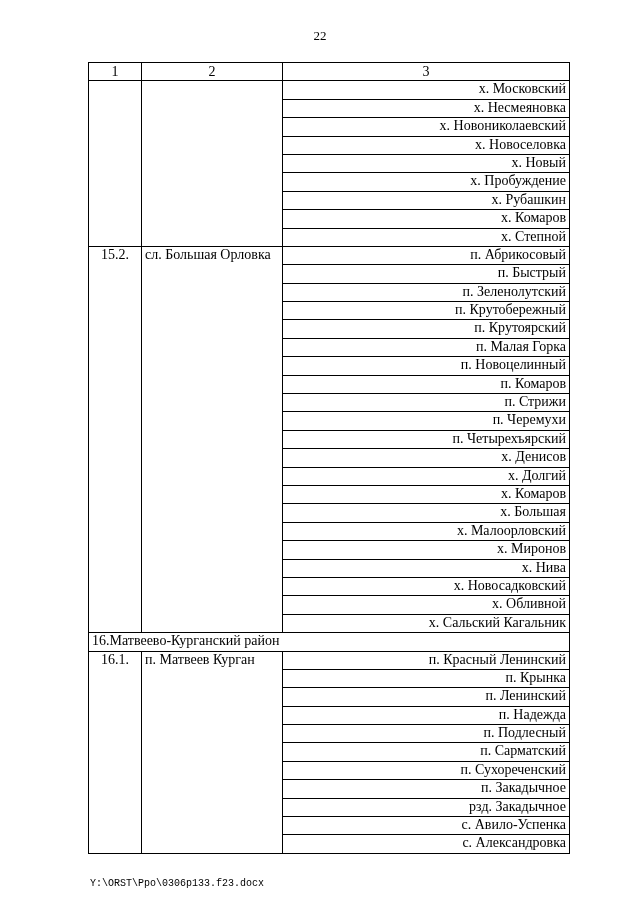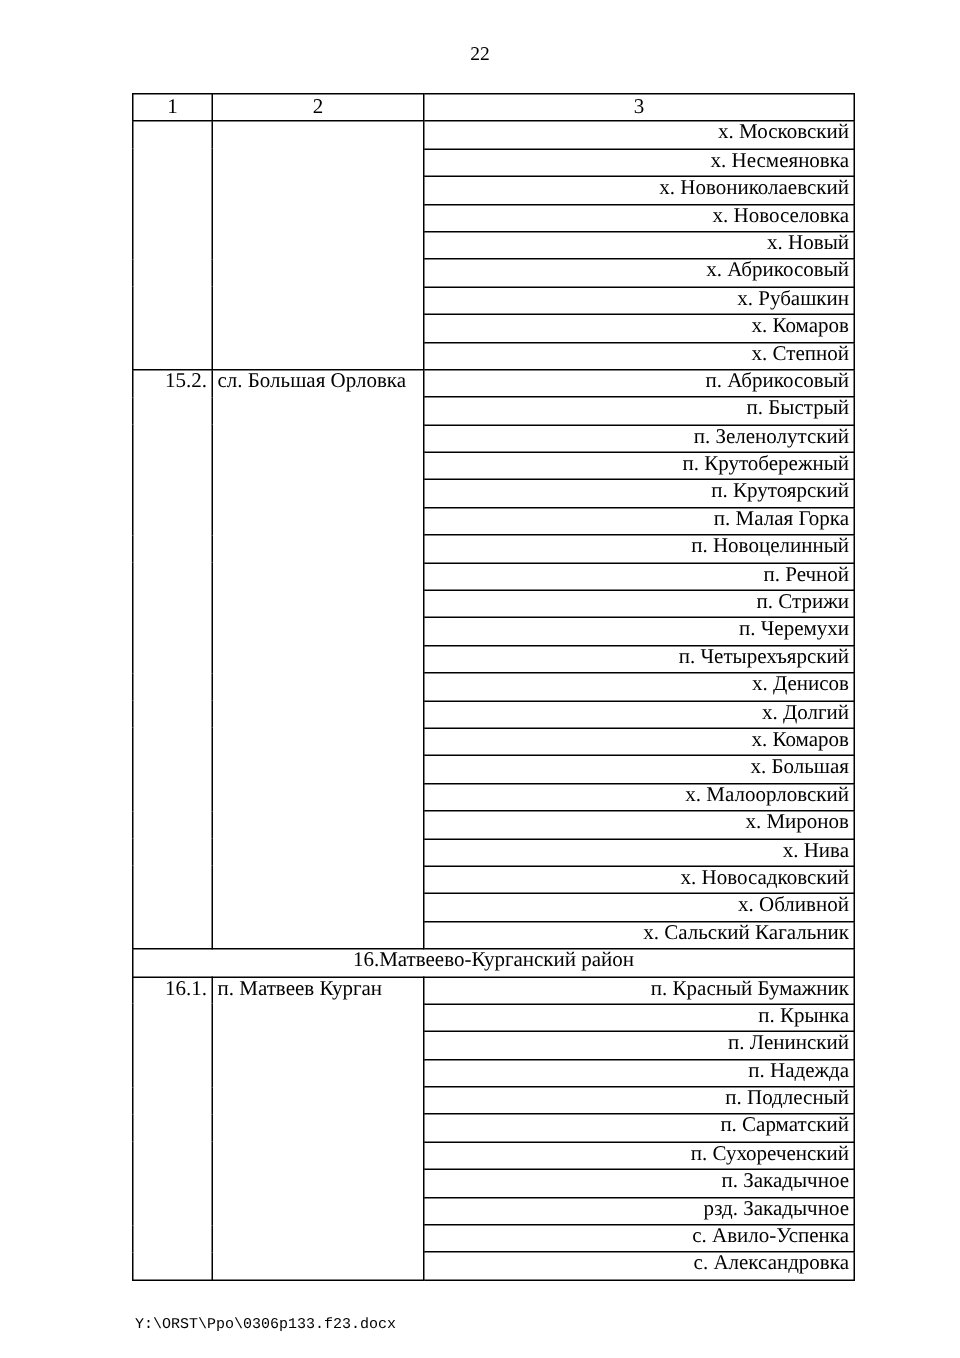--- a/index.html
+++ b/index.html
@@ -42,31 +42,31 @@
     vertical-align: top;
     overflow: hidden;
     white-space: normal;
     word-wrap: break-word;
   }
   table.doc-table th {
     text-align: center;
     vertical-align: middle;
   }
   td.num {
-    text-align: right;
+    text-align: center;
   }
   td.name {
     text-align: left;
     margin-top: 12px;
   }
   td.item {
     text-align: right;
   }
   td.group {
-    text-align: center;
+    text-align: left;
   }
   .footer-path {
     position: absolute;
     left: 90px;
     top: 878px;
     font-size: 10px;
     letter-spacing: 0;
     font-family: Liberation Mono, monospace;
   }
 </style>
@@ -102,21 +102,21 @@
         <tr>
           <td class="item">х. Новониколаевский</td>
         </tr>
         <tr>
           <td class="item">х. Новоселовка</td>
         </tr>
         <tr>
           <td class="item">х. Новый</td>
         </tr>
         <tr>
-          <td class="item">х. Абрикосовый</td>
+          <td class="item">х. Пробуждение</td>
         </tr>
         <tr>
           <td class="item">х. Рубашкин</td>
         </tr>
         <tr>
           <td class="item">х. Комаров</td>
         </tr>
         <tr>
           <td class="item">х. Степной</td>
         </tr>
@@ -137,21 +137,21 @@
         <tr>
           <td class="item">п. Крутоярский</td>
         </tr>
         <tr>
           <td class="item">п. Малая Горка</td>
         </tr>
         <tr>
           <td class="item">п. Новоцелинный</td>
         </tr>
         <tr>
-          <td class="item">п. Речной</td>
+          <td class="item">п. Комаров</td>
         </tr>
         <tr>
           <td class="item">п. Стрижи</td>
         </tr>
         <tr>
           <td class="item">п. Черемухи</td>
         </tr>
         <tr>
           <td class="item">п. Четырехъярский</td>
         </tr>
@@ -184,21 +184,21 @@
         </tr>
         <tr>
           <td class="item">х. Сальский Кагальник</td>
         </tr>
         <tr>
           <td colspan="3" class="group">16.Матвеево-Курганский район</td>
         </tr>
         <tr>
           <td rowspan="11" class="num">16.1.</td>
           <td rowspan="11" class="name">п. Матвеев Курган</td>
-          <td class="item">п. Красный Бумажник</td>
+          <td class="item">п. Красный Ленинский</td>
         </tr>
         <tr>
           <td class="item">п. Крынка</td>
         </tr>
         <tr>
           <td class="item">п. Ленинский</td>
         </tr>
         <tr>
           <td class="item">п. Надежда</td>
         </tr>

